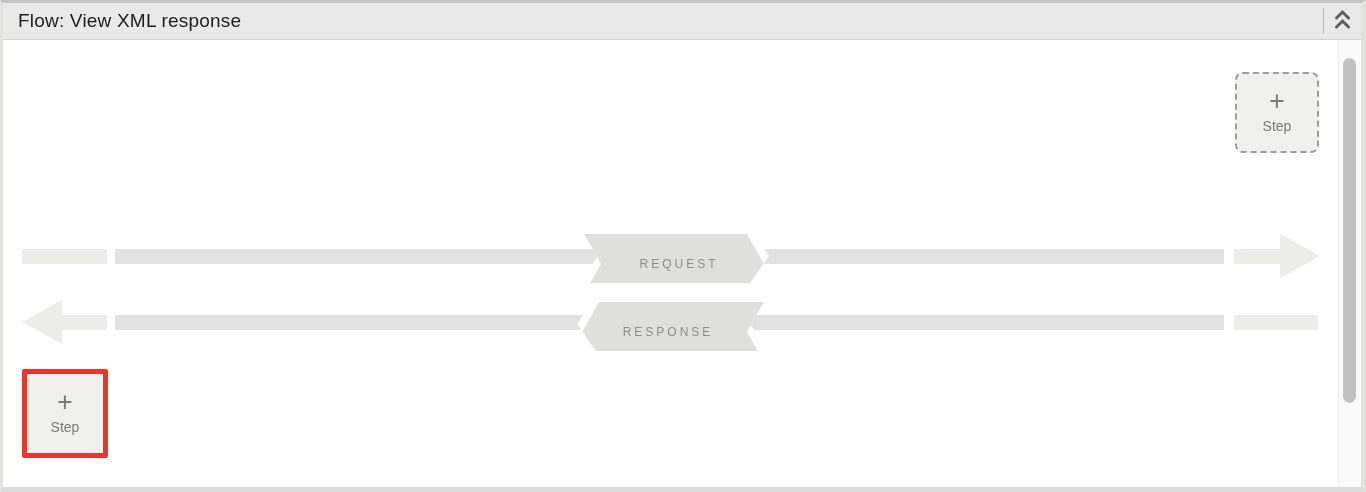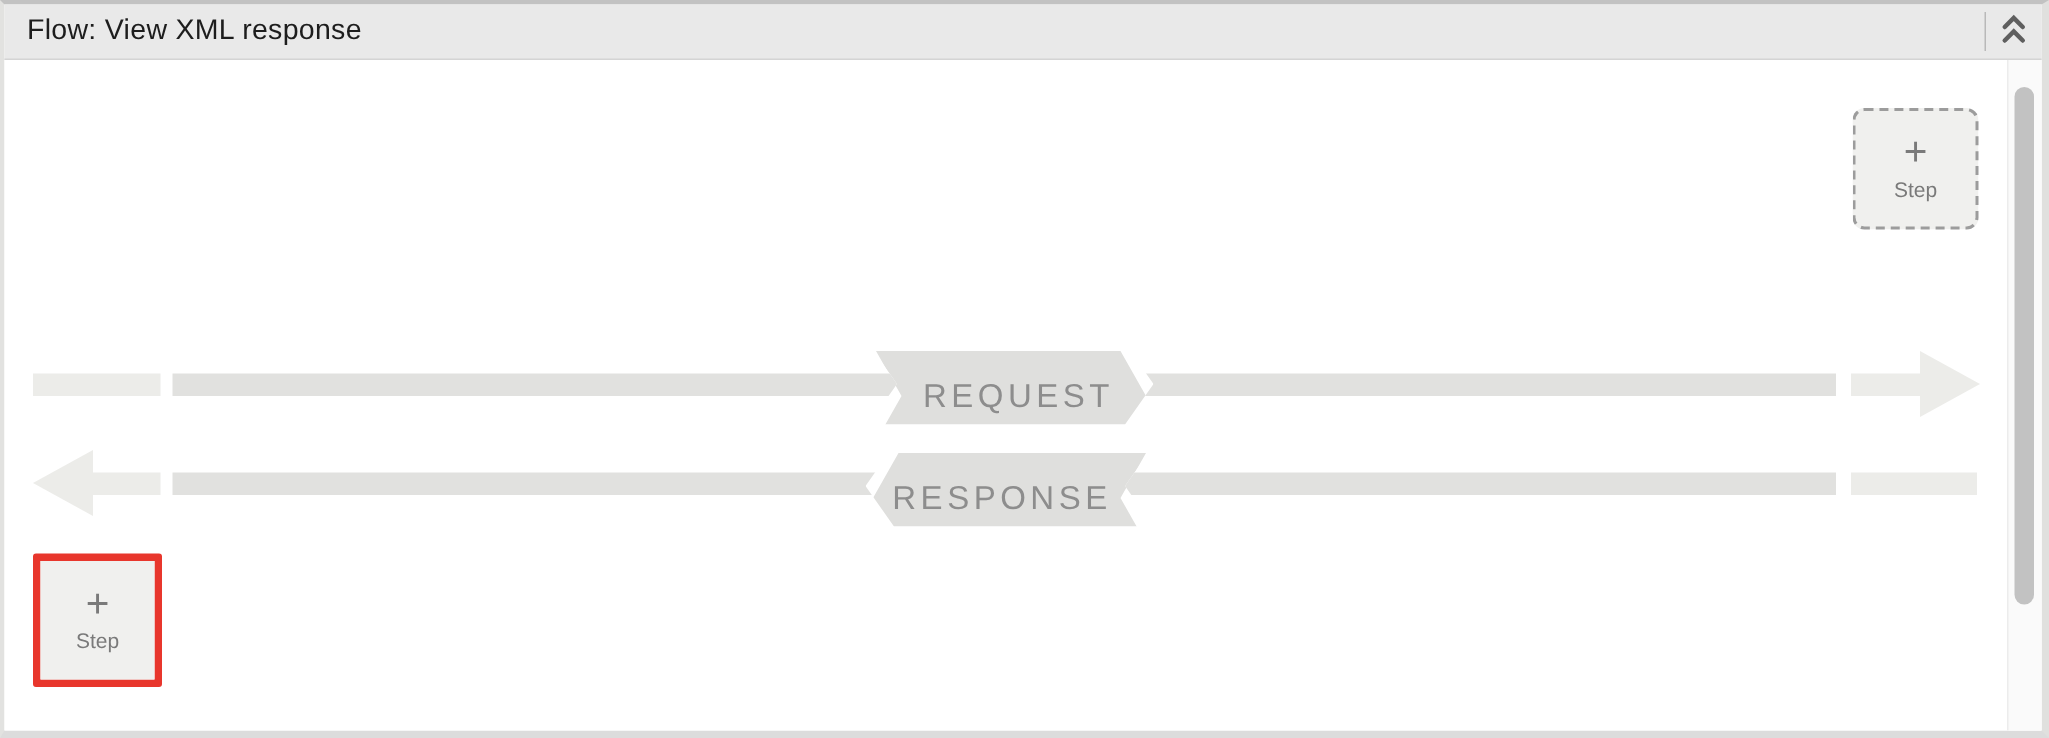--- a/index.html
+++ b/index.html
@@ -62,21 +62,21 @@
   .banner-outer.right {
     clip-path: polygon(0 0, calc(100% - 19px) 0, 100% 50%, calc(100% - 19px) 100%, 0 100%, 19px 50%);
   }
   .banner-outer.left {
     clip-path: polygon(19px 0, 100% 0, calc(100% - 19px) 50%, 100% 100%, 19px 100%, 0 50%);
   }
   .banner-inner {
     position: absolute; left: 5px; top: 5px; width: 180px; height: 60px;
     background: var(--banner);
     display: flex; align-items: center; justify-content: center;
-    font-size: 22px; letter-spacing: 3px; color: var(--banner-text);
+    font-size: 12px; letter-spacing: 3px; color: var(--banner-text);
   }
   .banner-inner.right {
     clip-path: polygon(0 0, calc(100% - 17px) 0, 100% 50%, calc(100% - 17px) 100%, 0 100%, 17px 50%);
     padding-left: 10px;
   }
   .banner-inner.left {
     clip-path: polygon(17px 0, 100% 0, calc(100% - 17px) 50%, 100% 100%, 17px 100%, 0 50%);
     padding-right: 10px;
   }
 

